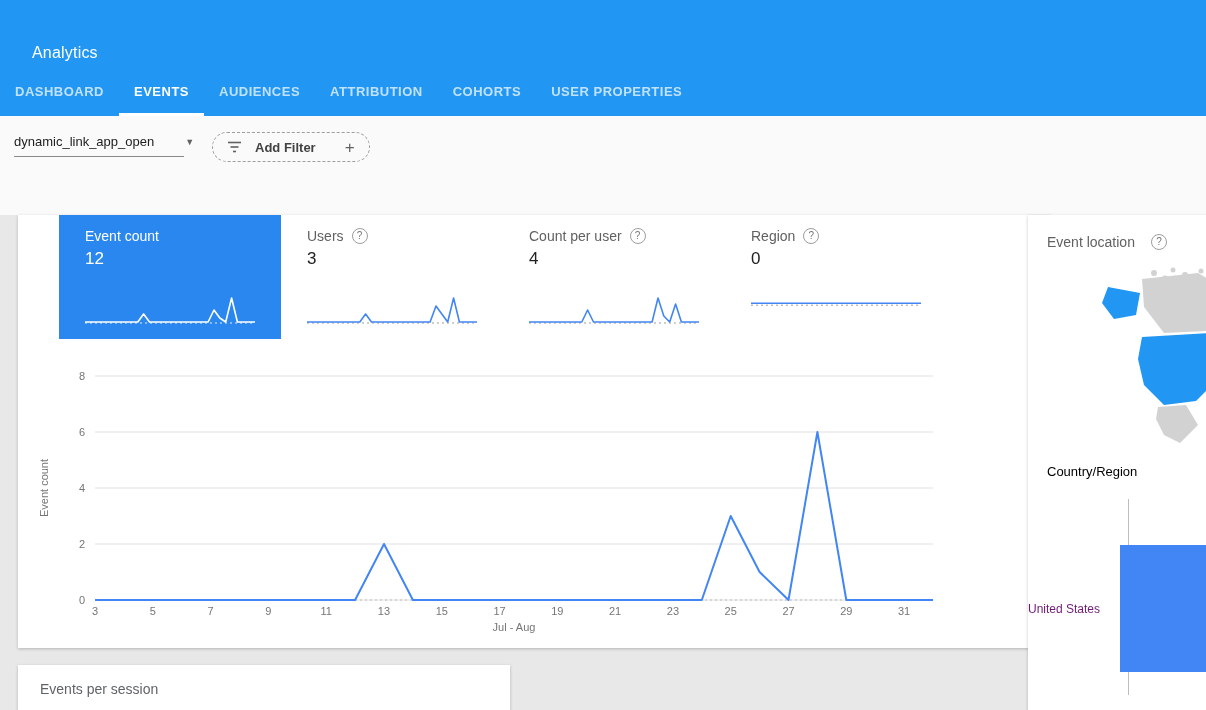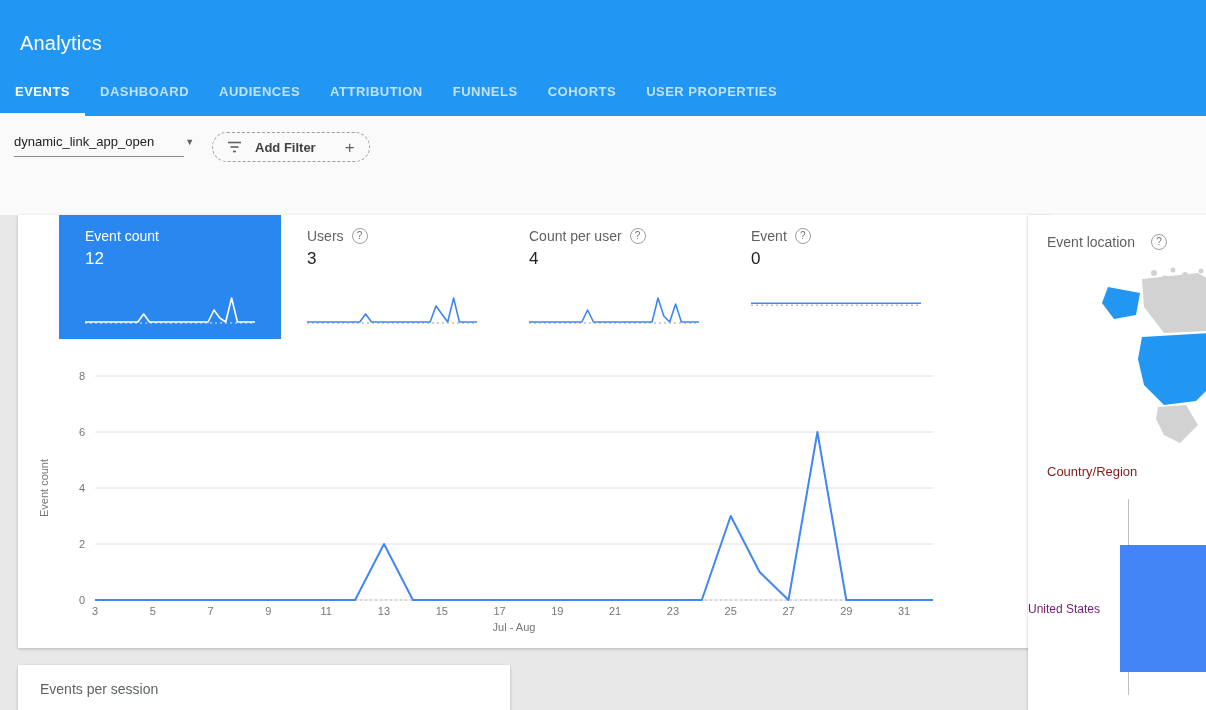--- a/index.html
+++ b/index.html
@@ -1,21 +1,21 @@
 <!DOCTYPE html>
 <html><head>
 <meta charset="utf-8">
 <style>
   html,body{margin:0;padding:0;}
   body{font-family:"Liberation Sans",sans-serif;background:#e8e8e8;}
   .stage{position:relative;width:1206px;height:710px;overflow:hidden;background:#e8e8e8;}
 
   
   .appbar{position:absolute;left:0;top:0;width:100%;height:70px;background:#2196f3;}
-  .appbar h1{margin:4px;position:absolute;left:16px;top:28px;font-size:20px;font-weight:400;color:#fff;letter-spacing:.2px;}
+  .appbar h1{margin:16px;position:absolute;left:16px;top:28px;font-size:16px;font-weight:400;color:#fff;letter-spacing:.2px;}
 
   
   .tabs{position:absolute;left:0;top:70px;width:100%;height:46px;background:#2196f3;display:flex;align-items:stretch;}
   .tab{appearance:none;background:none;border:none;box-sizing:border-box;height:46px;padding:0 15px;
        font-family:"Liberation Sans",sans-serif;font-size:13px;font-weight:700;letter-spacing:.5px;
        color:rgba(255,255,255,.72);border-bottom:3px solid transparent;cursor:pointer;}
   .tab.active{color:#fff;border-bottom-color:#fff;}
 
   
   .filterbar{position:absolute;left:0;top:116px;width:100%;height:99px;background:#fafafa;}
@@ -45,45 +45,44 @@
   .help{display:inline-block;flex:0 0 auto;width:14px;height:14px;border-radius:50%;border:1px solid #9e9e9e;
         color:#757575;font-size:10px;line-height:14px;text-align:center;cursor:pointer;}
 
   
   .main-chart-svg{position:absolute;left:0;top:130px;}
   .axis-text{font-size:11px;fill:#757575;font-family:"Liberation Sans",sans-serif;}
 
   
   .loc-title{position:absolute;left:19px;top:19px;display:flex;align-items:center;gap:16px;font-size:14px;color:#616161;}
   .worldmap{position:absolute;left:18px;top:48px;}
-  .country-label{position:absolute;left:19px;top:249px;font-size:13px;color:#7f1d1d;}
+  .country-label{position:absolute;left:19px;top:249px;font-size:13px;color:#000000;}
   .loc-axis{position:absolute;left:100px;top:284px;width:1px;height:196px;background:#bdbdbd;}
   .loc-bars{position:absolute;left:0;top:284px;width:420px;}
   .loc-row{display:flex;align-items:center;margin-top:46px;}
   .loc-label{width:92px;box-sizing:border-box;text-align:left;padding-right:9px;font-size:12px;color:#701a75;}
   .loc-bar{height:127px;}
 
   
   .session-title{position:absolute;left:22px;top:16px;font-size:14px;color:#5f6368;}
 </style>
 </head>
 <body>
 
 <div class="stage">
 
   <header class="appbar">
     <h1>Analytics</h1>
   </header>
 
   <nav class="tabs" id="tabs">
+      <button class="tab">DASHBOARD</button>
       <button class="tab active">EVENTS</button>
-      <button class="tab">DASHBOARD</button>
       <button class="tab">AUDIENCES</button>
       <button class="tab">ATTRIBUTION</button>
-      <button class="tab">FUNNELS</button>
       <button class="tab">COHORTS</button>
       <button class="tab">USER PROPERTIES</button>
     </nav>
 
   <div class="filterbar">
     <div class="event-select">
       <span>dynamic_link_app_open</span>
       <span class="caret">▼</span>
     </div>
     <button class="chip">
@@ -130,21 +129,21 @@
             <span class="help">?</span>
           </div>
           <div class="tile-value">4</div>
           <div class="spark"><svg width="170" height="36">
               <line x1="0" x2="170" y1="34" y2="34" stroke="#9e9e9e" stroke-width="1" stroke-dasharray="2,3"></line>
               <polyline points="0.0,33.0 5.9,33.0 11.7,33.0 17.6,33.0 23.4,33.0 29.3,33.0 35.2,33.0 41.0,33.0 46.9,33.0 52.8,33.0 58.6,21.0 64.5,33.0 70.3,33.0 76.2,33.0 82.1,33.0 87.9,33.0 93.8,33.0 99.7,33.0 105.5,33.0 111.4,33.0 117.2,33.0 123.1,33.0 129.0,9.0 134.8,27.0 140.7,33.0 146.6,15.0 152.4,33.0 158.3,33.0 164.1,33.0 170.0,33.0" fill="none" stroke="#4285f4" stroke-width="1.6" stroke-linejoin="round"></polyline>
             </svg></div>
         </div>
         <div class="tile">
           <div class="tile-label-row">
-            <span>Event</span>
+            <span>Region</span>
             <span class="help">?</span>
           </div>
           <div class="tile-value">0</div>
           <div class="spark"><svg width="170" height="36">
               <line x1="0" x2="170" y1="16.2" y2="16.2" stroke="#9e9e9e" stroke-width="1" stroke-dasharray="2,3"></line>
               <polyline points="0.0,14.2 5.9,14.2 11.7,14.2 17.6,14.2 23.4,14.2 29.3,14.2 35.2,14.2 41.0,14.2 46.9,14.2 52.8,14.2 58.6,14.2 64.5,14.2 70.3,14.2 76.2,14.2 82.1,14.2 87.9,14.2 93.8,14.2 99.7,14.2 105.5,14.2 111.4,14.2 117.2,14.2 123.1,14.2 129.0,14.2 134.8,14.2 140.7,14.2 146.6,14.2 152.4,14.2 158.3,14.2 164.1,14.2 170.0,14.2" fill="none" stroke="#4285f4" stroke-width="1.6" stroke-linejoin="round"></polyline>
             </svg></div>
         </div>
       </div>
     <svg class="main-chart-svg" id="mainChart" width="980" height="300">

